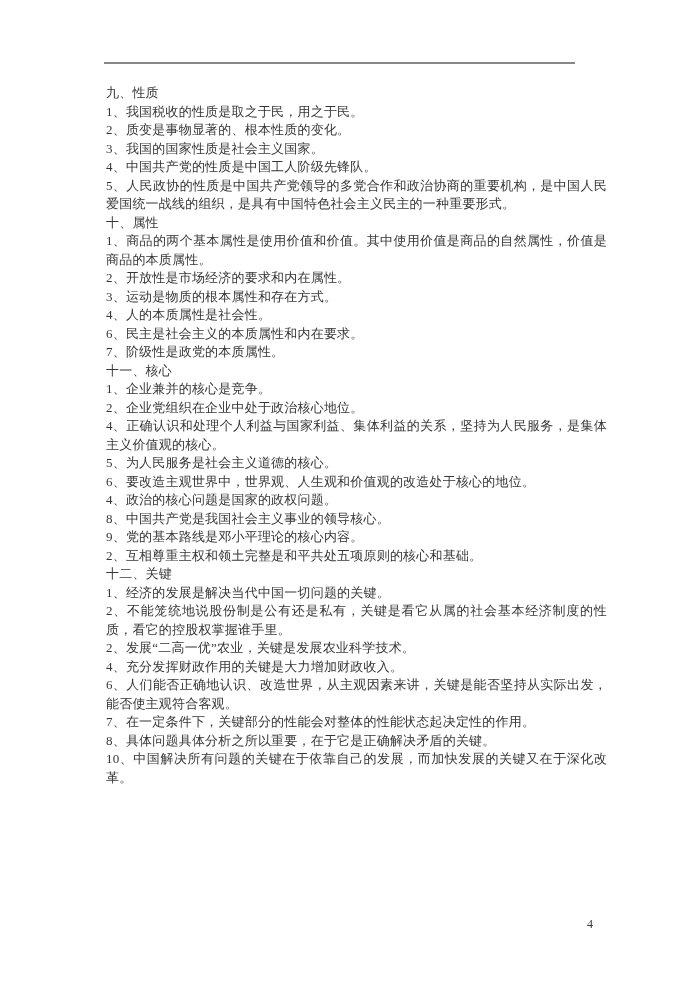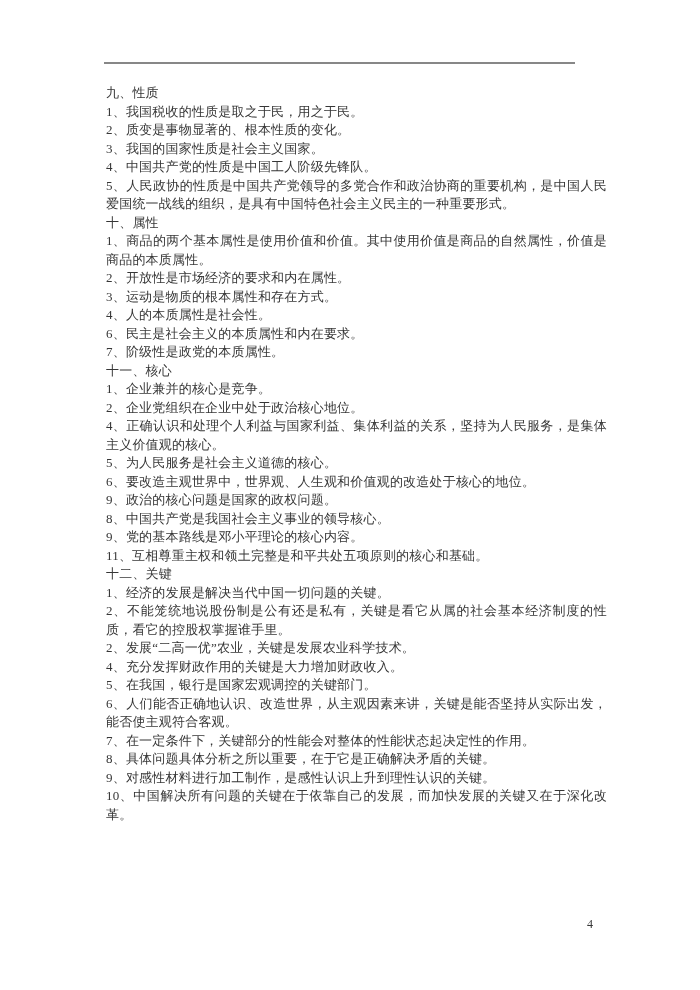--- a/index.html
+++ b/index.html
@@ -72,30 +72,28 @@
       <p>3、运动是物质的根本属性和存在方式。</p>
       <p>4、人的本质属性是社会性。</p>
       <p>6、民主是社会主义的本质属性和内在要求。</p>
       <p>7、阶级性是政党的本质属性。</p>
       <p>十一、核心</p>
       <p>1、企业兼并的核心是竞争。</p>
       <p>2、企业党组织在企业中处于政治核心地位。</p>
       <p>4、正确认识和处理个人利益与国家利益、集体利益的关系，坚持为人民服务，是集体主义价值观的核心。</p>
       <p>5、为人民服务是社会主义道德的核心。</p>
       <p>6、要改造主观世界中，世界观、人生观和价值观的改造处于核心的地位。</p>
-      <p>9、政治的核心问题是国家的政权问题。</p>
+      <p>4、政治的核心问题是国家的政权问题。</p>
       <p>8、中国共产党是我国社会主义事业的领导核心。</p>
       <p>9、党的基本路线是邓小平理论的核心内容。</p>
-      <p>11、互相尊重主权和领土完整是和平共处五项原则的核心和基础。</p>
+      <p>2、互相尊重主权和领土完整是和平共处五项原则的核心和基础。</p>
       <p>十二、关键</p>
       <p>1、经济的发展是解决当代中国一切问题的关键。</p>
       <p>2、不能笼统地说股份制是公有还是私有，关键是看它从属的社会基本经济制度的性质，看它的控股权掌握谁手里。</p>
       <p>2、发展“二高一优”农业，关键是发展农业科学技术。</p>
       <p>4、充分发挥财政作用的关键是大力增加财政收入。</p>
-      <p>5、在我国，银行是国家宏观调控的关键部门。</p>
       <p>6、人们能否正确地认识、改造世界，从主观因素来讲，关键是能否坚持从实际出发，能否使主观符合客观。</p>
       <p>7、在一定条件下，关键部分的性能会对整体的性能状态起决定性的作用。</p>
       <p>8、具体问题具体分析之所以重要，在于它是正确解决矛盾的关键。</p>
-      <p>9、对感性材料进行加工制作，是感性认识上升到理性认识的关键。</p>
       <p>10、中国解决所有问题的关键在于依靠自己的发展，而加快发展的关键又在于深化改革。</p>
     </div>
   <div class="page-number">4</div>
 </div>
 
 </body></html>

